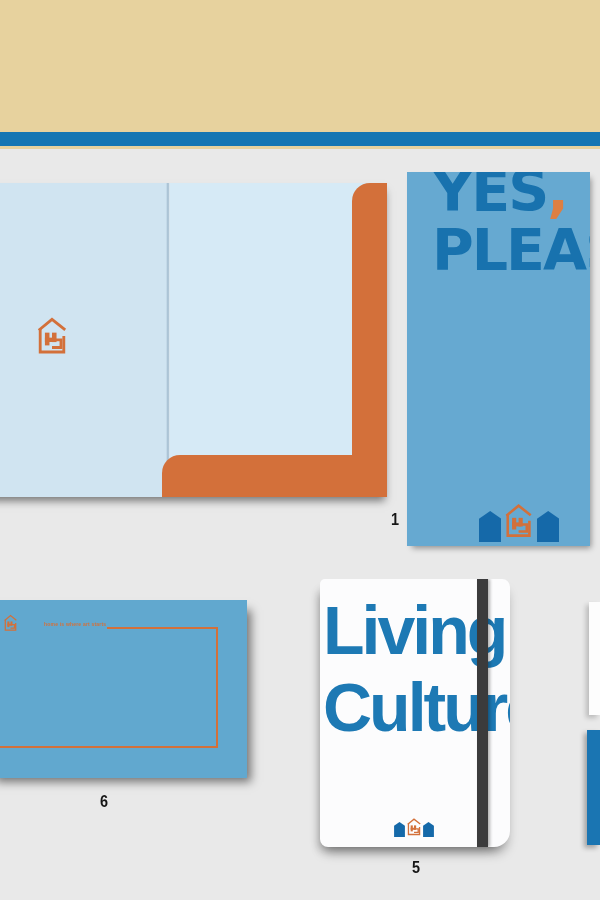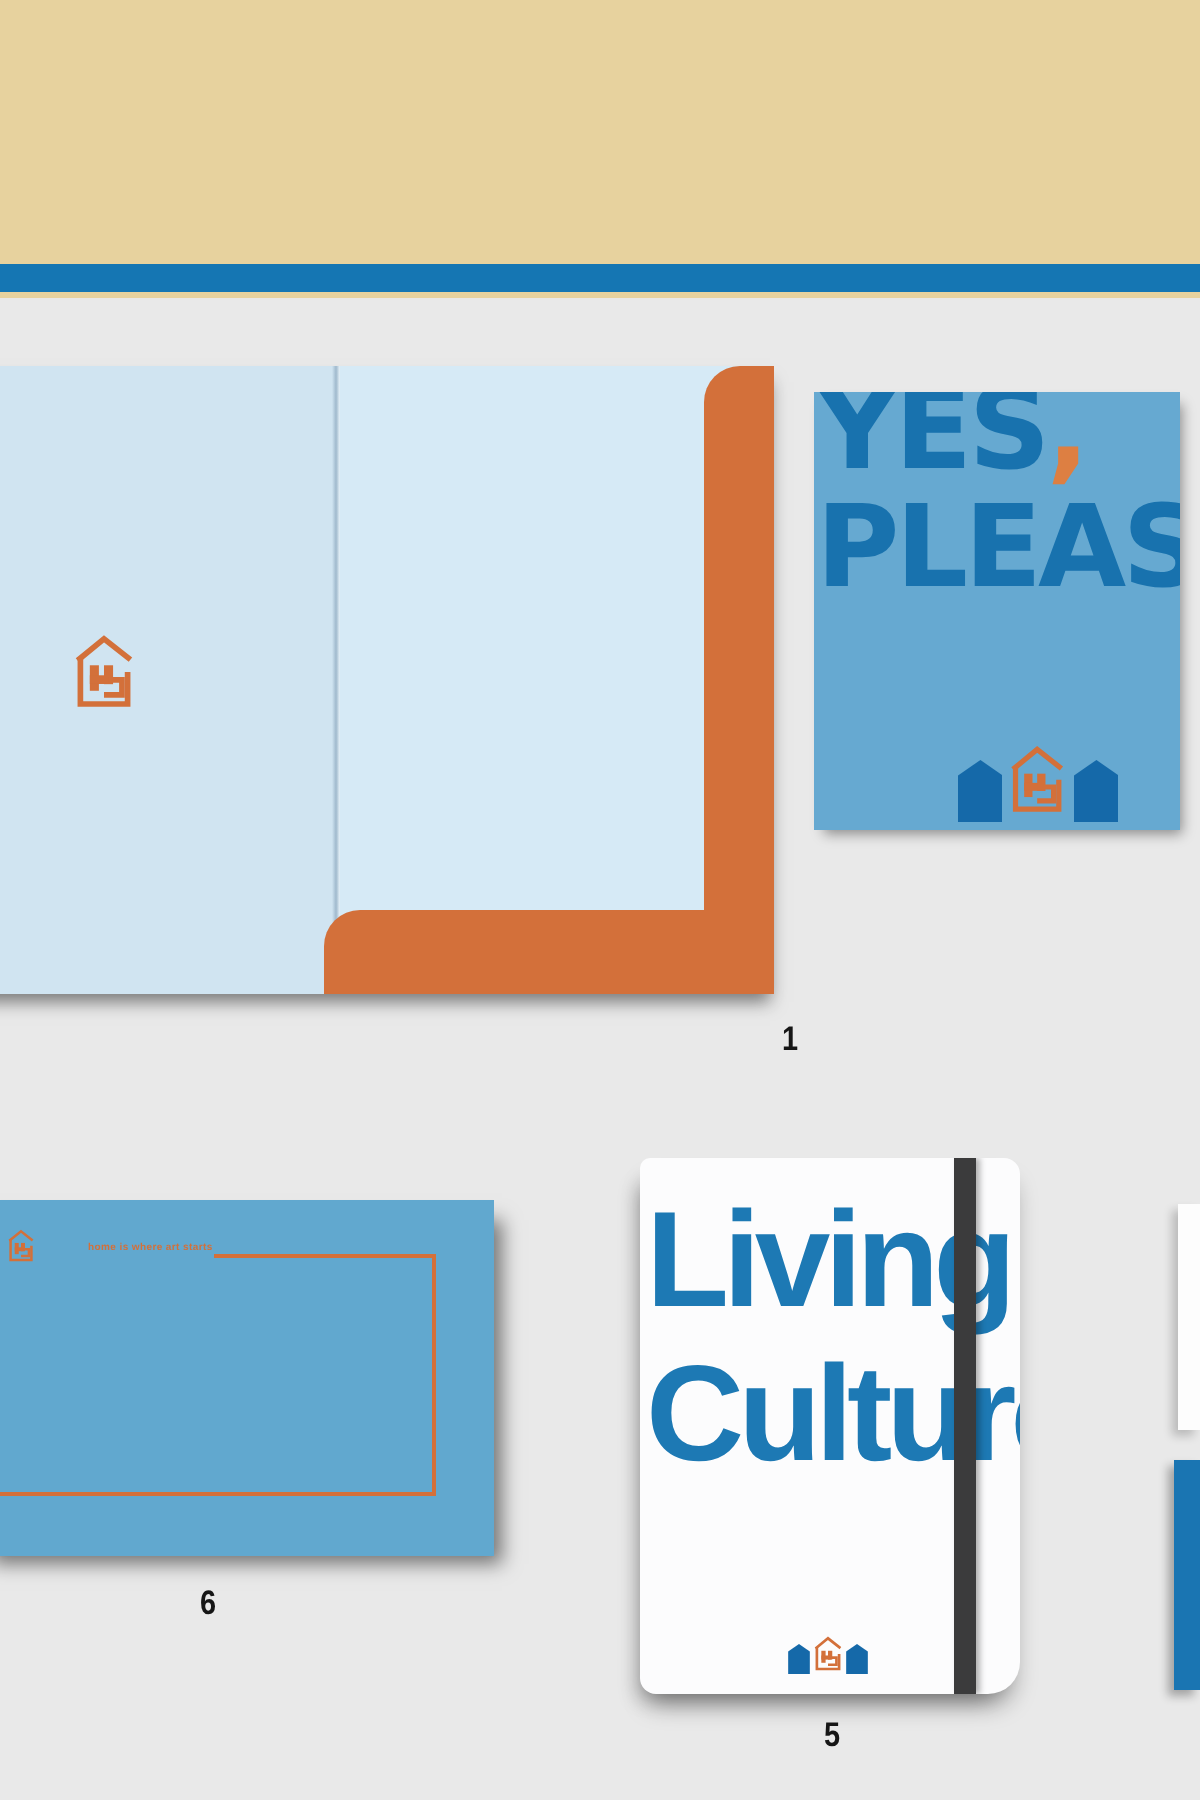--- a/index.html
+++ b/index.html
@@ -18,22 +18,22 @@
   .folder-right-panel { position:absolute; left:189px; top:0; width:218px; height:314px; background:#d6eaf6; }
   .folder-spine { position:absolute; left:186px; top:0; width:4px; height:314px;
                   background:linear-gradient(90deg, rgba(130,160,180,.0), rgba(120,150,175,.55), rgba(255,255,255,.4)); }
   .pocket-vertical { position:absolute; left:372px; top:0; width:35px; height:314px;
                      background:#d3703a; border-top-left-radius:18px; }
   .pocket-horizontal { position:absolute; left:182px; top:272px; width:225px; height:42px;
                        background:#d3703a; border-top-left-radius:18px; }
   .folder-logo { position:absolute; left:55px; top:128px; width:34px; height:48px; }
 
   
-  .card { position:absolute; left:407px; top:196px; width:183px; height:219px;
-          background:#66a9d1; overflow:hidden; box-shadow:3px 4px 6px -2px rgba(0,0,0,.4); }
+  .card { position:absolute; left:407px; top:172px; width:183px; height:374px;
+          background:#66a9d1; overflow:hidden; box-shadow:3px 4px 6px -2px rgba(0,0,0,.4);padding-left:24px; }
   .card-headline { margin:-10px 0 0 1px; font-family:"DejaVu Sans", sans-serif; font-weight:bold;
                    font-size:57px; line-height:59px; letter-spacing:-2px; color:#1872ae; white-space:nowrap; }
   .card-comma { color:#dd7f42; }
   .card-logo { position:absolute; left:72px; bottom:3px; width:80px; height:50px;
                display:flex; align-items:flex-end; gap:2px; }
 
   
   .envelope { position:absolute; left:-14px; top:600px; width:261px; height:178px;
               background:#61a8cf; box-shadow:7px 7px 9px -3px rgba(0,0,0,.5); }
   .envelope-logo { position:absolute; left:17px; top:14px; width:15px; height:17px; }

